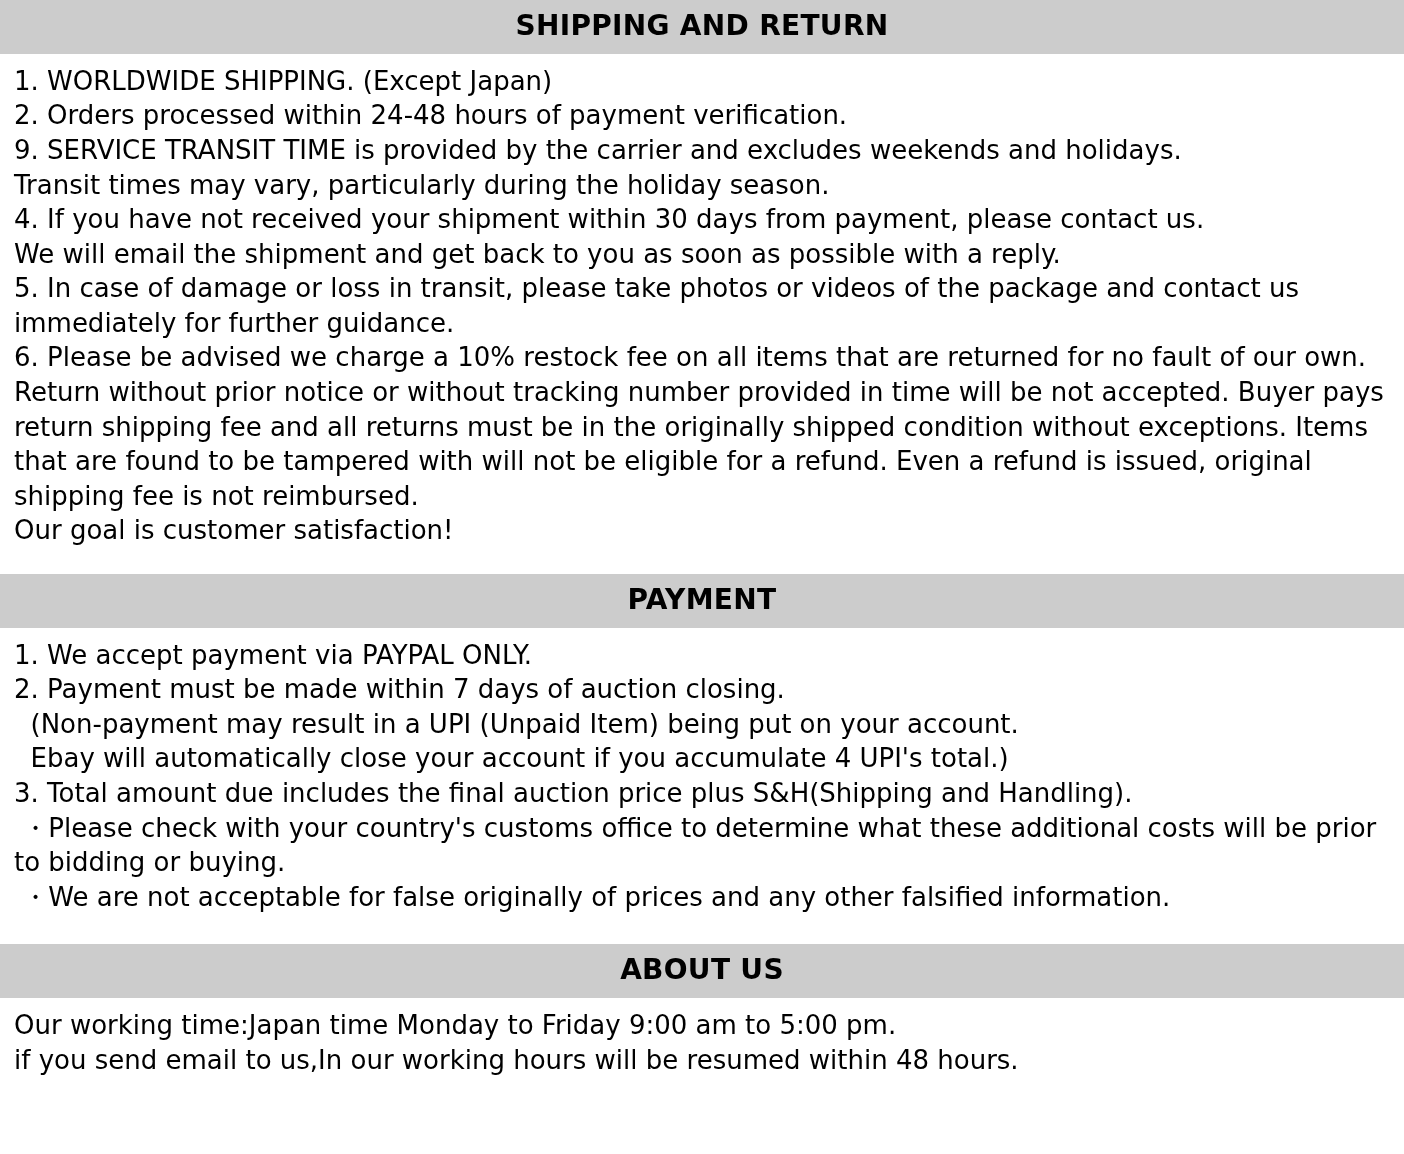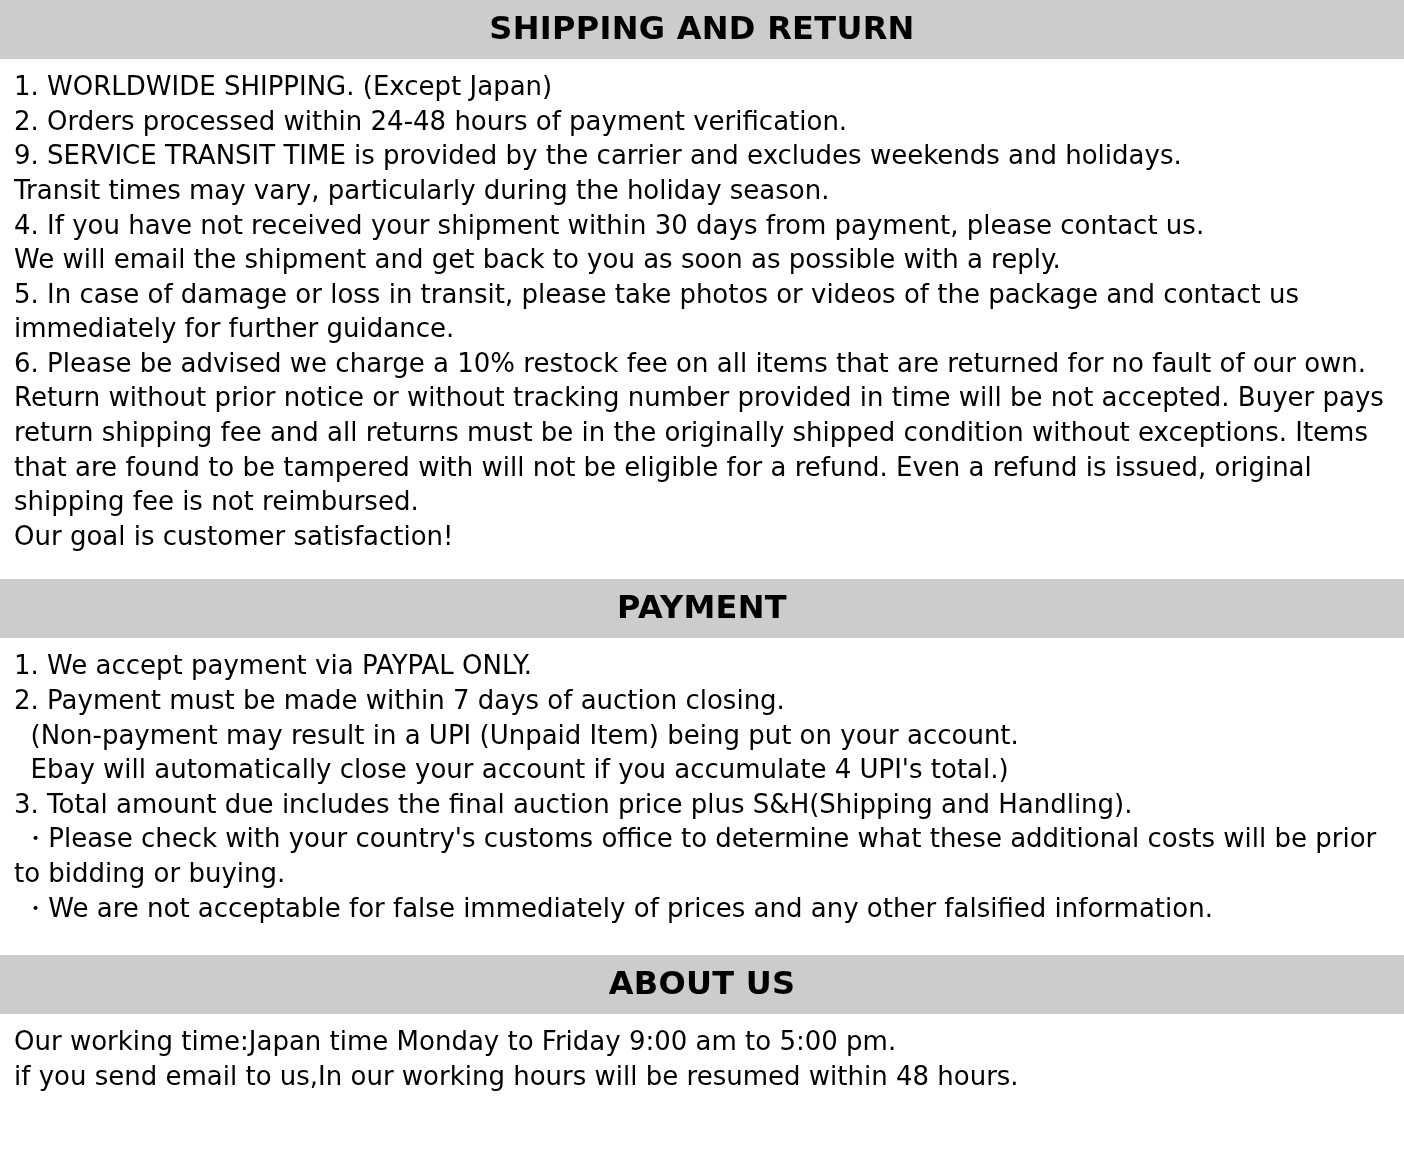--- a/index.html
+++ b/index.html
@@ -14,21 +14,21 @@
     color: #000000;
   }
   .page {
     width: 1404px;
     box-sizing: border-box;
   }
   .section-header {
     background: #cccccc;
     text-align: center;
     font-weight: bold;
-    font-size: 32px;
+    font-size: 28px;
     line-height: 1.35;
     padding: 7px 0 9px 0;
     letter-spacing: 0.3px;
   }
   .section-body {
     padding: 10px 14px 12px 14px;
     font-size: 26px;
     line-height: 1.33;
   }
   .section-body p {
@@ -60,21 +60,21 @@
   <div class="gap-small"></div>
 
   <div class="section-header">PAYMENT</div>
   <div class="section-body">
     <p>1. We accept payment via PAYPAL ONLY.</p>
     <p>2. Payment must be made within 7 days of auction closing.</p>
     <p>  (Non-payment may result in a UPI (Unpaid Item) being put on your account.</p>
     <p>  Ebay will automatically close your account if you accumulate 4 UPI's total.)</p>
     <p>3. Total amount due includes the final auction price plus S&amp;H(Shipping and Handling).</p>
     <p> ・Please check with your country's customs office to determine what these additional costs will be prior to bidding or buying.</p>
-    <p> ・We are not acceptable for false immediately of prices and any other falsified information.</p>
+    <p> ・We are not acceptable for false originally of prices and any other falsified information.</p>
   </div>
 
   <div class="gap-mid"></div>
 
   <div class="section-header">ABOUT US</div>
   <div class="section-body">
     <p>Our working time:Japan time Monday to Friday 9:00 am to 5:00 pm.</p>
     <p>if you send email to us,In our working hours will be resumed within 48 hours.</p>
   </div>
 

